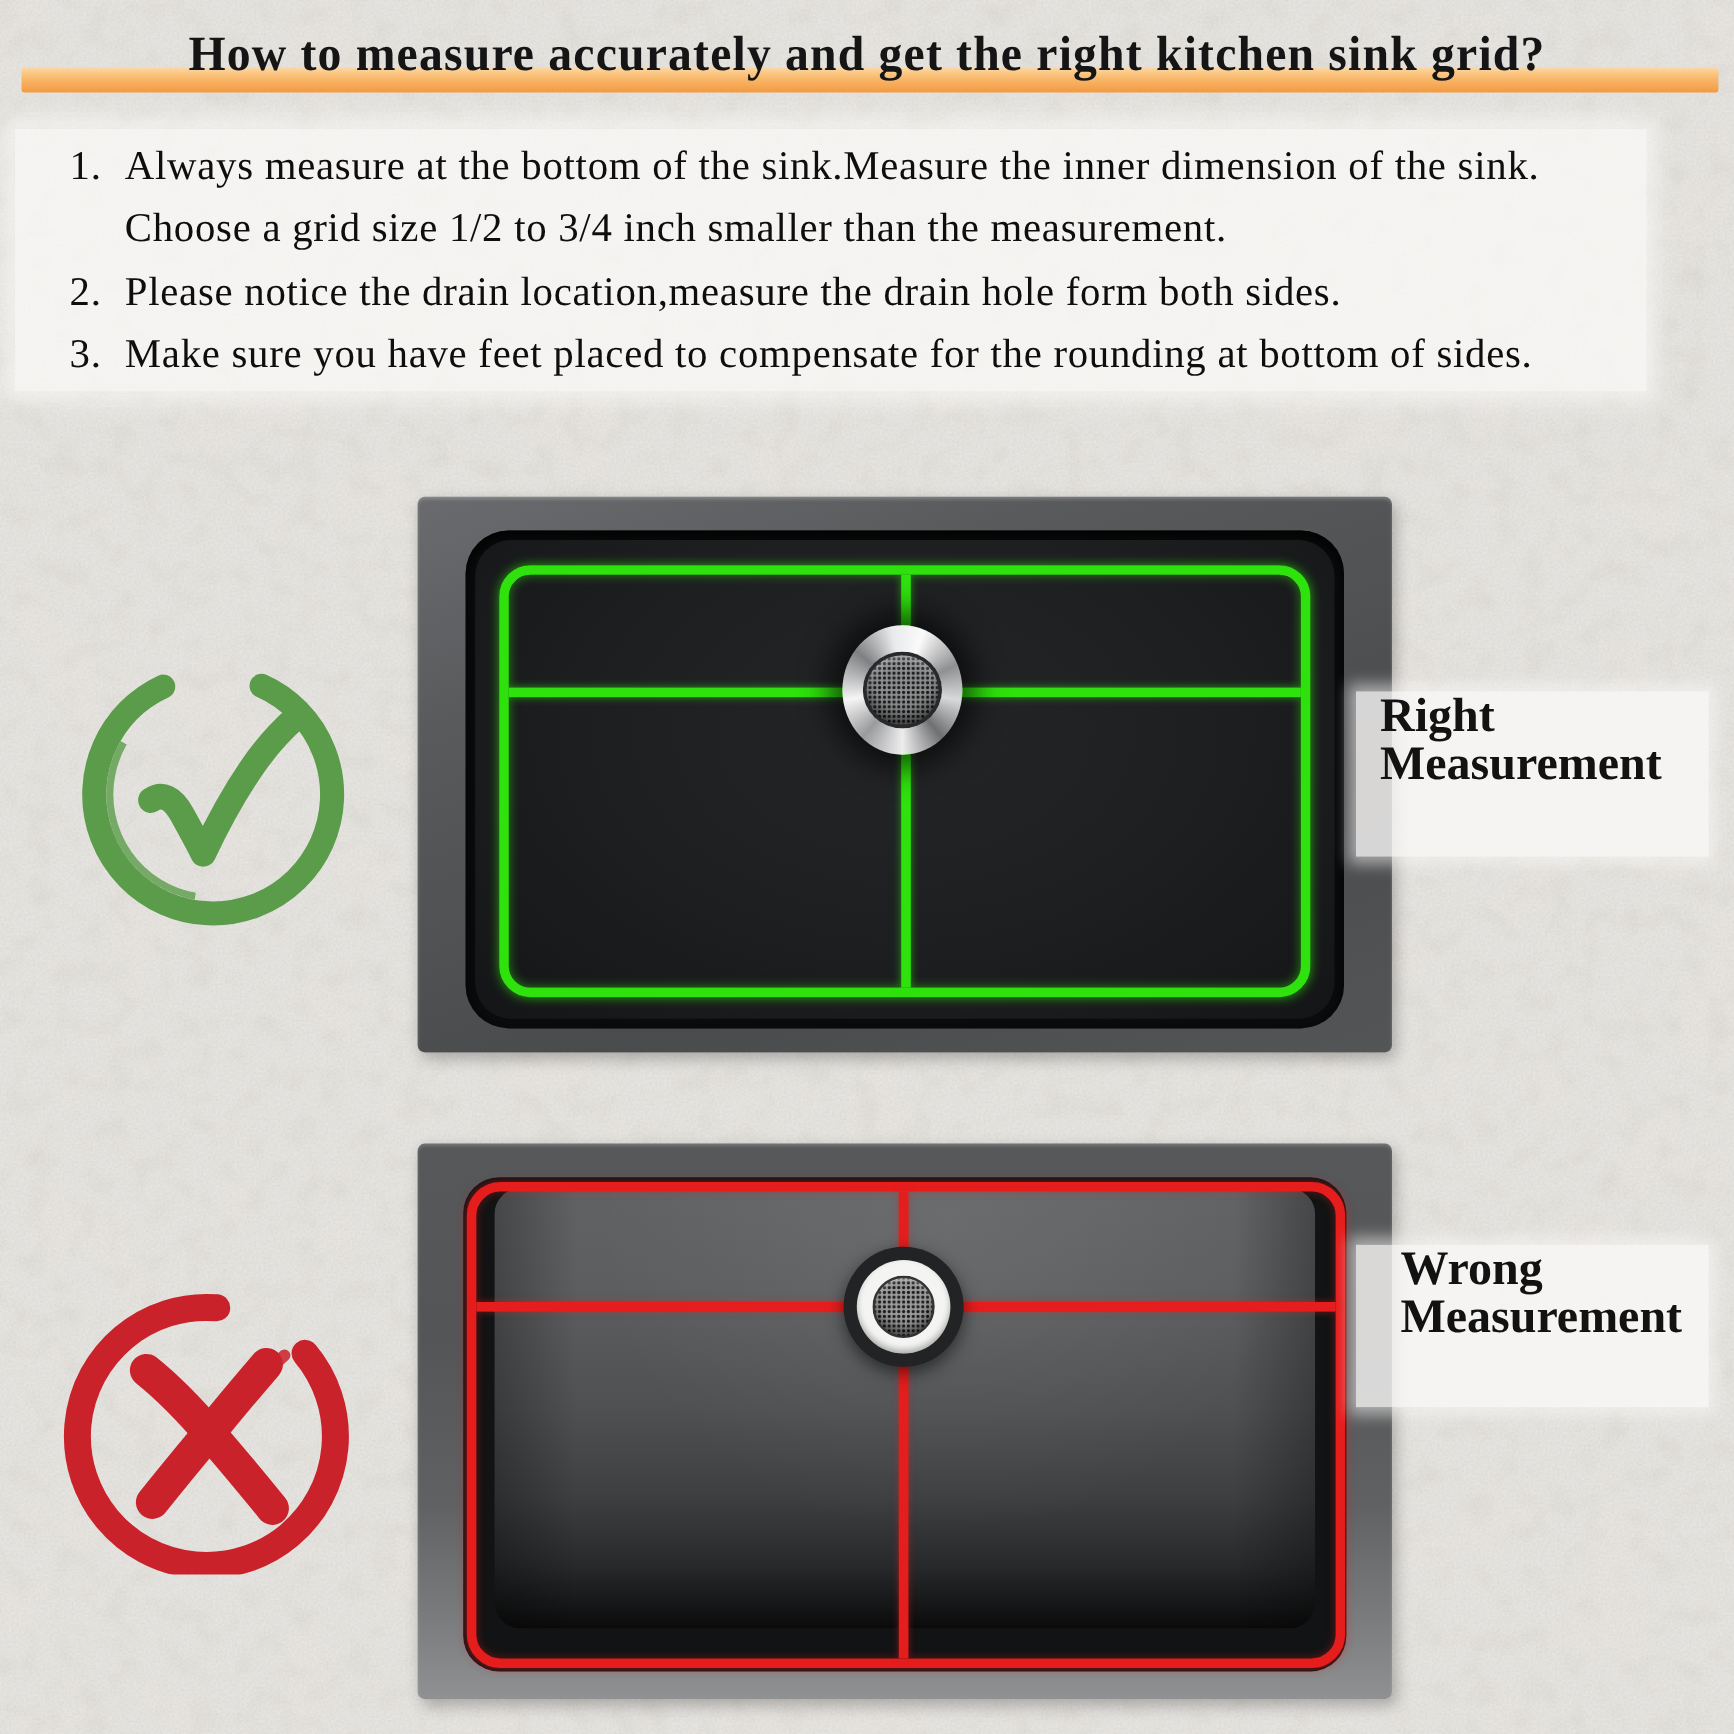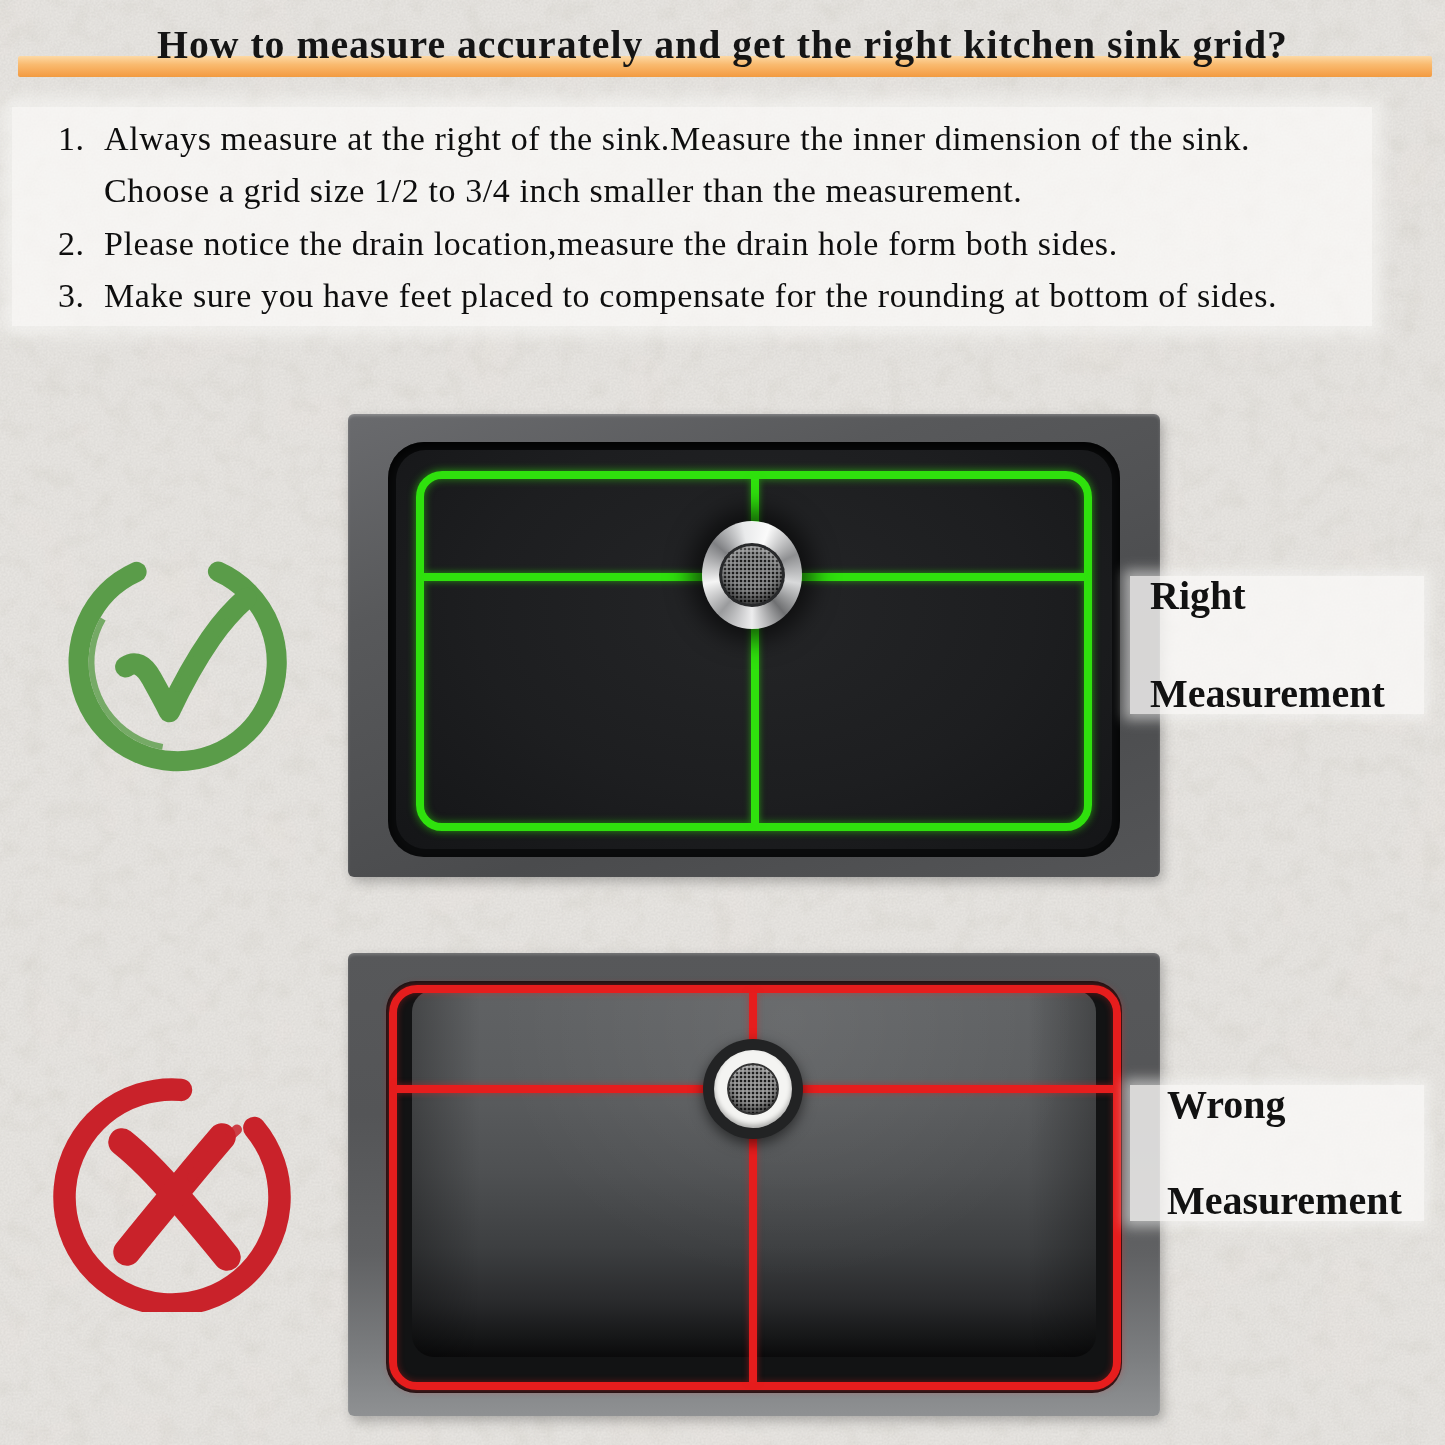--- a/index.html
+++ b/index.html
@@ -101,25 +101,25 @@
   
   .verdict{position:absolute;z-index:2;}
   .check-icon{left:62px;top:537px;width:236px;height:236px;}
   .cross-icon{left:47px;top:1062px;width:250px;height:250px;}
 
   
   .label-box{
     position:absolute;left:1130px;width:294px;z-index:2;
     background:rgba(250,249,247,0.8);
     box-shadow:0 0 12px 6px rgba(250,249,247,0.55);
-    display:flex;flex-direction:column;justify-content:space-between;
+    display:flex;flex-direction:column;justify-content:flex-start;
     padding-left:20px;box-sizing:border-box;
   }
   .label-right{top:576px;height:138px;}
-  .label-wrong{top:1085px;height:136px;padding-left:37px;}
+  .label-wrong{top:1037px;height:136px;padding-left:37px;}
   .label-box div{font-weight:bold;font-size:40px;color:#121212;line-height:1;}
 </style>
 </head>
 <body>
 
 <svg class="texture" width="1445" height="1445" aria-hidden="true">
   <defs>
     <filter id="blobsBig" x="-10%" y="-10%" width="120%" height="120%">
       <feTurbulence type="fractalNoise" baseFrequency="0.013" numOctaves="2" seed="4"></feTurbulence>
       <feColorMatrix type="matrix" values="0 0 0 0 0.80  0 0 0 0 0.78  0 0 0 0 0.74  2 0 0 0 -0.85"></feColorMatrix>
@@ -140,21 +140,21 @@
 </svg>
 
 <header class="title-wrap">
   <div class="title-bar"></div>
   <h1 class="page-title">How to measure accurately and get the right kitchen sink grid?</h1>
 </header>
 
 <section class="instructions">
   <div class="instr-line il1">
     <span class="num">1.</span>
-    <span>Always measure at the right of the sink.Measure the inner dimension of the sink.</span>
+    <span>Always measure at the bottom of the sink.Measure the inner dimension of the sink.</span>
   </div>
   <div class="instr-line il2">
     <span>Choose a grid size 1/2 to 3/4 inch smaller than the measurement.</span>
   </div>
   <div class="instr-line il3">
     <span class="num">2.</span>
     <span>Please notice the drain location,measure the drain hole form both sides.</span>
   </div>
   <div class="instr-line il4">
     <span class="num">3.</span>

